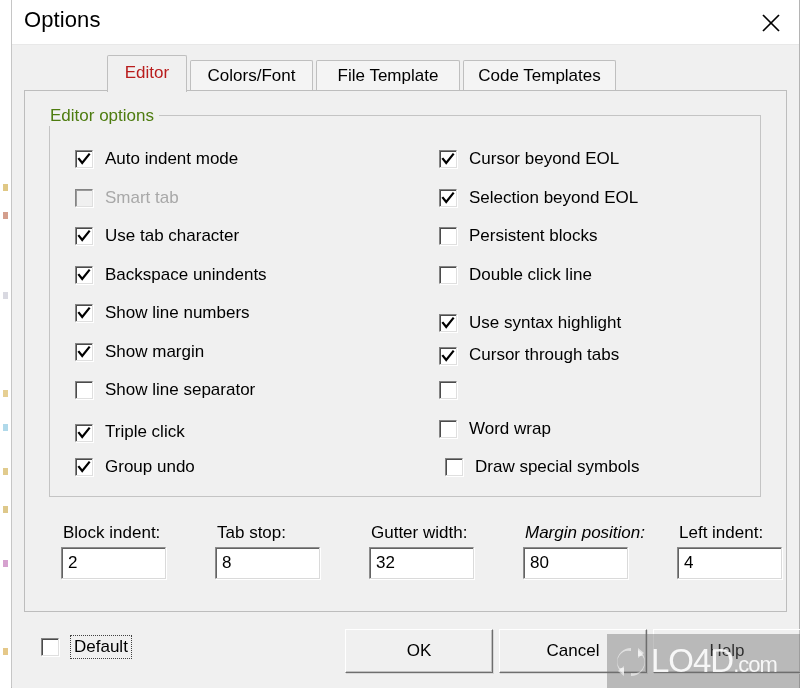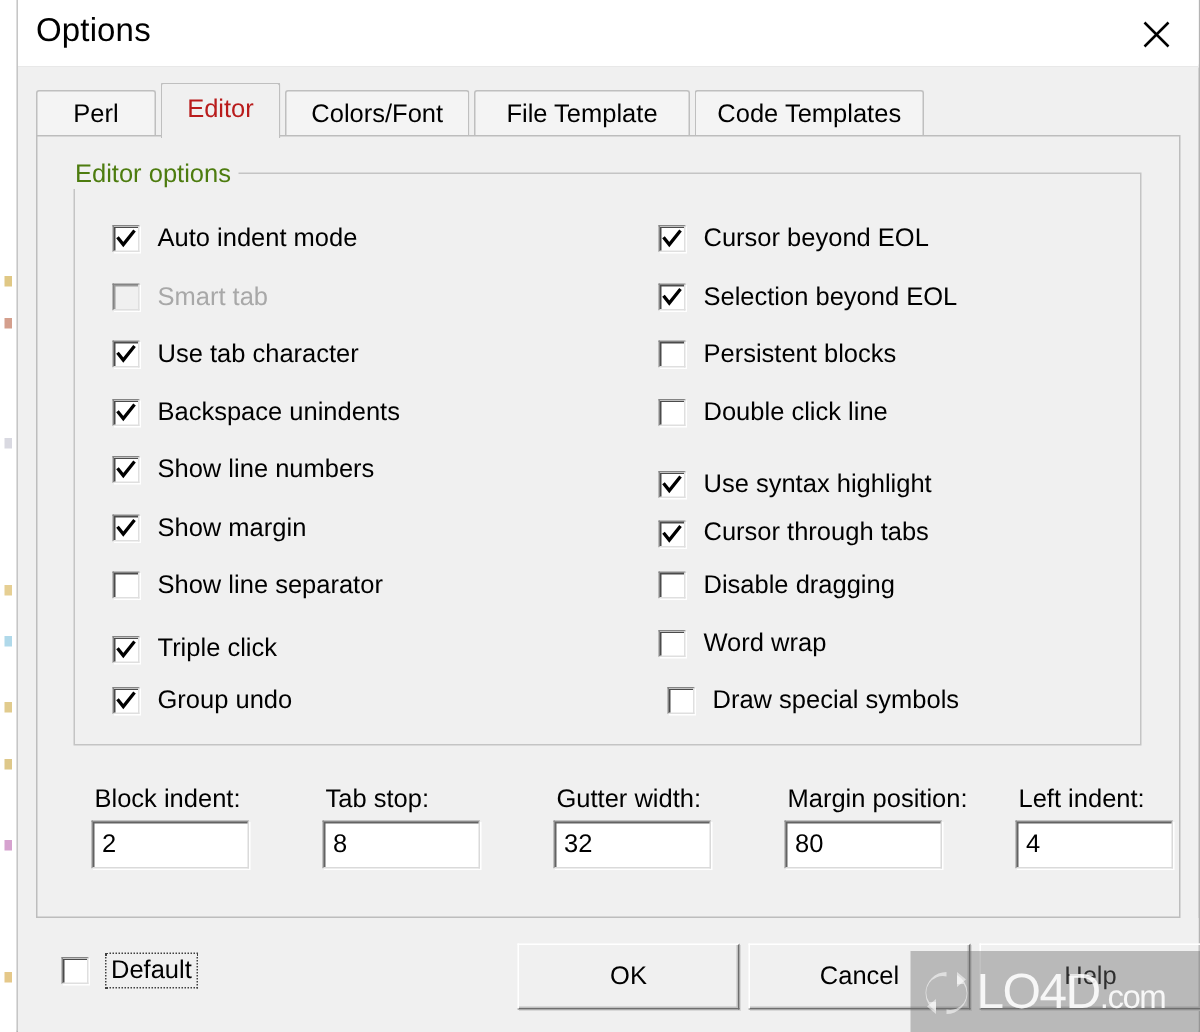--- a/index.html
+++ b/index.html
@@ -272,21 +272,20 @@
     <div class="title-text">Options</div>
     <div class="close-btn">
       <svg width="20" height="20" viewBox="0 0 20 20">
         <line x1="2" y1="2" x2="18" y2="18" stroke="#000" stroke-width="1.7"></line>
         <line x1="18" y1="2" x2="2" y2="18" stroke="#000" stroke-width="1.7"></line>
       </svg>
     </div>
   </div>
 
   <div class="tabstrip" id="tabstrip">
-      <div class="tab" style="left: 0px; width: 80px;">Perl</div>
       <div class="tab active" style="left: 83px; width: 80px;">Editor</div>
       <div class="tab" style="left: 166px; width: 123px;">Colors/Font</div>
       <div class="tab" style="left: 292px; width: 144px;">File Template</div>
       <div class="tab" style="left: 439px; width: 153px;">Code Templates</div>
     </div>
 
   <div class="tabpage">
     <div class="groupbox"></div>
     <div id="cb-host">
         <div class="cb-row" style="left: 50px; top: 55px;">
@@ -388,21 +387,20 @@
         <div class="cb-row" style="left: 414px; top: 247.5px; align-items: flex-end;">
           <span class="cb-box">
             <svg width="14" height="14" viewBox="0 0 14 14">
               <polyline points="2,7 5.2,11 12,2.5" fill="none" stroke="#000" stroke-width="2.2" stroke-linecap="square"></polyline>
             </svg>
           </span>
           <span class="cb-label">Cursor through tabs</span>
         </div>
         <div class="cb-row" style="left: 414px; top: 286px;">
           <span class="cb-box"></span>
-          <span class="cb-label">Disable dragging</span>
         </div>
         <div class="cb-row" style="left: 414px; top: 324.5px;">
           <span class="cb-box"></span>
           <span class="cb-label">Word wrap</span>
         </div>
         <div class="cb-row" style="left: 420px; top: 363px;">
           <span class="cb-box"></span>
           <span class="cb-label">Draw special symbols</span>
         </div>
       </div>
@@ -413,21 +411,21 @@
         </div>
         <div class="field" style="left: 190px; top: 432px;">
           <div class="field-label" style="width: 100px;">Tab stop:</div>
           <input type="text" class="field-input" value="8" style="width: 105px;">
         </div>
         <div class="field" style="left: 344px; top: 432px;">
           <div class="field-label" style="width: 120px;">Gutter width:</div>
           <input type="text" class="field-input" value="32" style="width: 105px;">
         </div>
         <div class="field" style="left: 498px; top: 432px;">
-          <div class="field-label" style="width: 145px;">Margin position:</div>
+          <div class="field-label" style="width: 145px; font-style: italic;">Margin position:</div>
           <input type="text" class="field-input" value="80" style="width: 105px;">
         </div>
         <div class="field" style="left: 652px; top: 432px;">
           <div class="field-label" style="width: 110px;">Left indent:</div>
           <input type="text" class="field-input" value="4" style="width: 105px;">
         </div>
       </div>
   </div>
   <div class="group-legend">Editor options</div>
 

